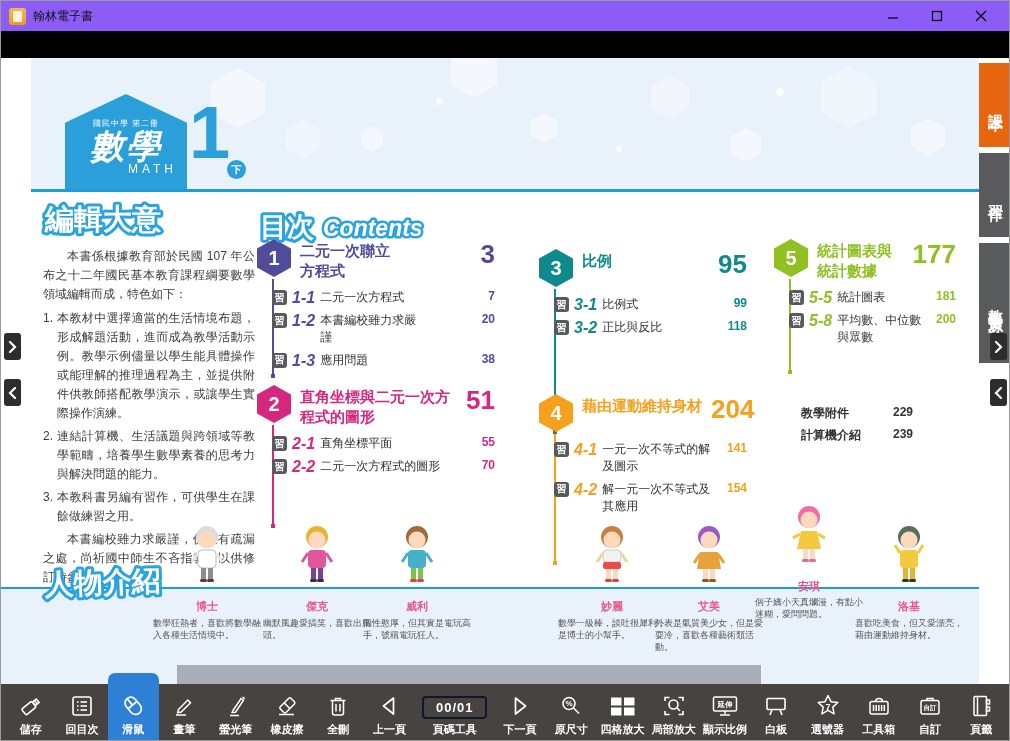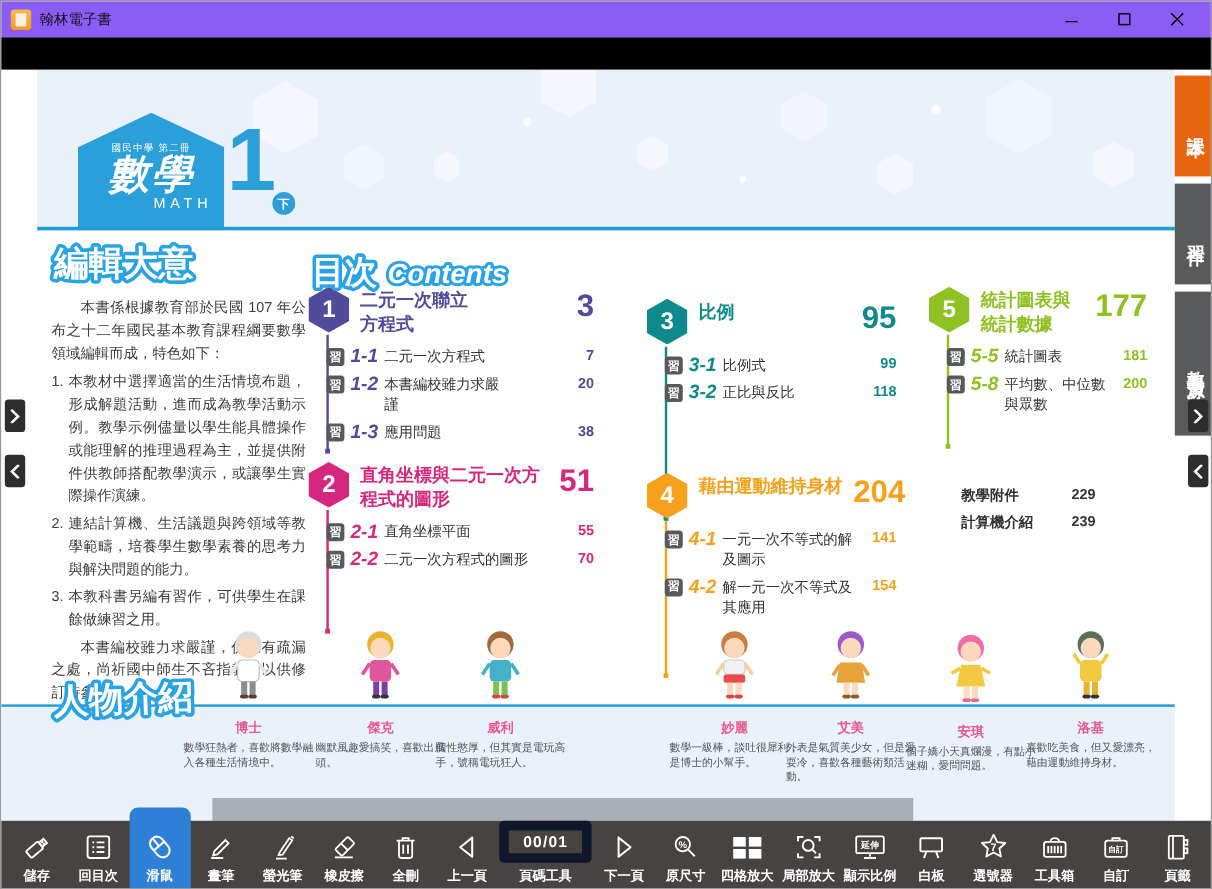--- a/index.html
+++ b/index.html
@@ -92,21 +92,21 @@
 
   .hthumb { position:absolute; left:176px; top:664px; width:584px; height:19px; background:#a9aeb5; z-index:4; }
 
   
   .toolbar { position:absolute; left:0; top:683px; width:1010px; height:58px; background:#474341; display:flex; align-items:stretch; padding:0 4px; z-index:10; }
   .tool { flex:1; display:flex; flex-direction:column; align-items:center; justify-content:flex-end; gap:3px; padding-bottom:5px; position:relative; }
   .tool-label { font-size:11px; font-weight:bold; color:#fff; white-space:nowrap; }
   .tool svg { display:block; }
   .tool.active { background:#2e7fd6; border-radius:7px 7px 0 0; margin-top:-11px; z-index:11; }
   .tool.wide { flex:1.55; }
-  .pagebox { border:8px solid #0f172a; border-radius:4px; padding:2px 12px; color:#fff; font-size:13px; font-weight:bold; letter-spacing:1px; }
+  .pagebox { border:2px solid #0f172a; border-radius:4px; padding:2px 12px; color:#fff; font-size:13px; font-weight:bold; letter-spacing:1px; }
 </style>
 </head>
 <body>
 
 <div id="app">
 
   <div class="titlebar">
     <div class="appicon"></div>
     <div class="apptitle">翰林電子書</div>
     <div class="wincontrols">
@@ -400,21 +400,21 @@
         <rect x="17" y="44" width="5" height="11" fill="#fcd9bd"></rect>
           <rect x="24" y="44" width="5" height="11" fill="#fcd9bd"></rect>
         <rect x="16" y="54" width="7" height="3" rx="1.5" fill="#8a5a28"></rect>
           <rect x="23" y="54" width="7" height="3" rx="1.5" fill="#8a5a28"></rect>
       </svg>
     </div>
     <div class="char-name">艾美</div>
     <div class="char-desc">外表是氣質美少女，但是愛耍冷，喜歡各種藝術類活動。</div>
   </div>
 
-  <div class="char" style="left:750px;top:527px;">
+  <div class="char" style="left:750px;top:504px;font-family:Liberation Mono, monospace;">
     <div class="figure">
       <svg width="46" height="58" viewBox="0 0 46 58">
         <circle cx="23" cy="12" r="11" fill="#f06ba8"></circle>
           <circle cx="23" cy="15" r="8.5" fill="#fcd9bd"></circle>
         <path d="M15 26 h16 l4 18 h-24 z" fill="#f3c93f"></path>
         <line x1="14" y1="29" x2="7" y2="33" stroke="#f3c93f" stroke-width="3"></line>
           <line x1="32" y1="29" x2="39" y2="33" stroke="#f3c93f" stroke-width="3"></line>
         <rect x="17" y="44" width="5" height="11" fill="#fcd9bd"></rect>
           <rect x="24" y="44" width="5" height="11" fill="#fcd9bd"></rect>
         <rect x="16" y="54" width="7" height="3" rx="1.5" fill="#e06a90"></rect>

